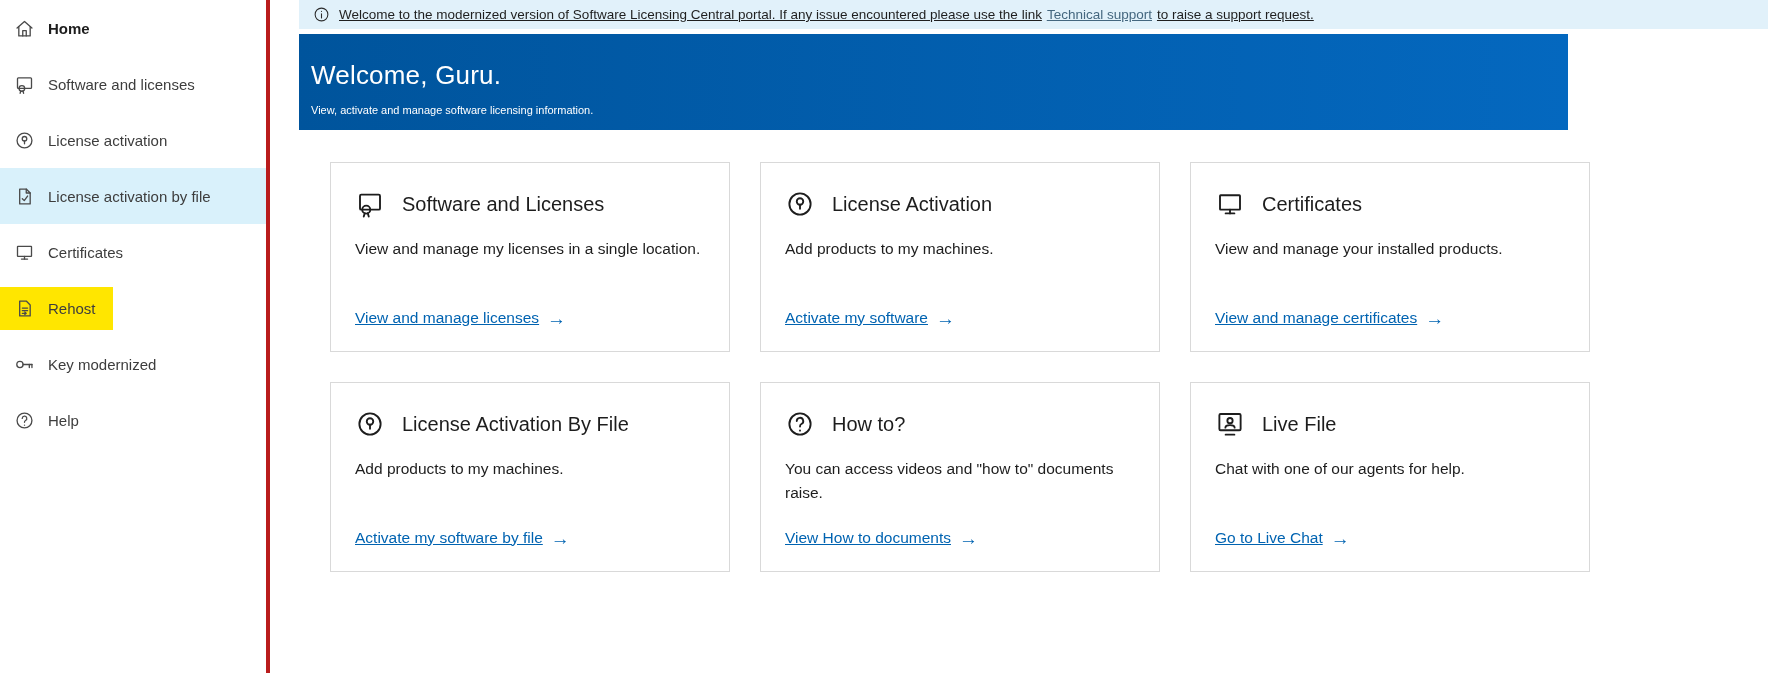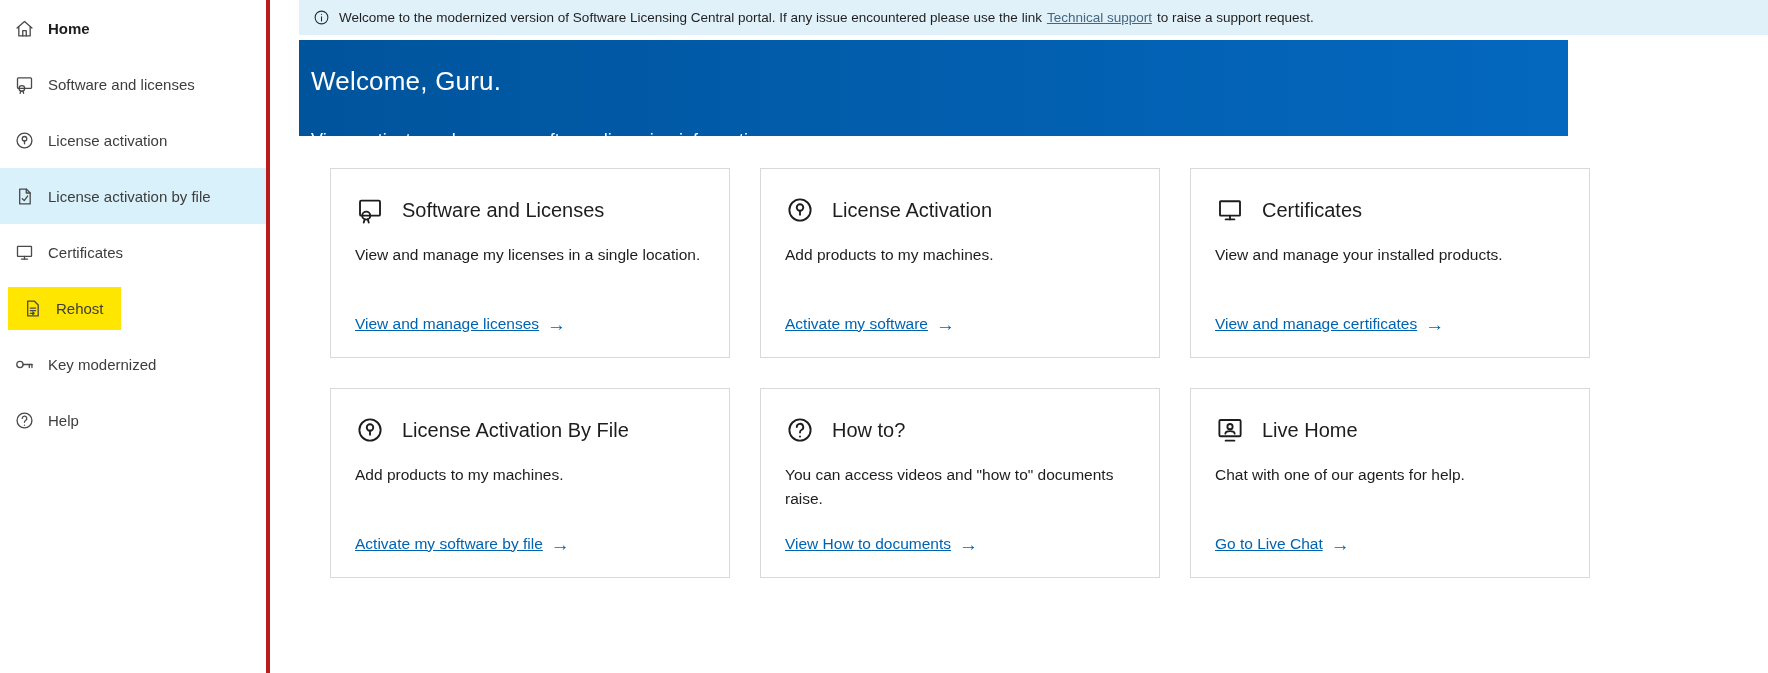--- a/index.html
+++ b/index.html
@@ -19,37 +19,37 @@
   }
   .app{display:flex;height:100%;}
 
   
   .sidebar{width:270px;min-width:270px;border-right:4px solid #b91c1c;height:100%;}
   .nav-item{display:flex;align-items:center;gap:13px;height:56px;padding:0 10px 0 14px;
     font-size:15px;color:#3d3d3d;cursor:pointer;}
   .nav-item.strong .nav-label{color:#1d1d1d;font-weight:700;}
   .nav-item .icon{width:21px;height:21px;color:#4a4a4a;flex:none;}
   .nav-item.selected{background:var(--sidebar-selected-bg);}
-  .nav-item.rehost{padding-left:8px;}
+  .nav-item.rehost{padding-left:0;}
   .rehost-hl{display:inline-flex;align-items:center;gap:13px;
     background:var(--highlight-yellow);padding:11px 17px 11px 14px;}
 
   
   .main{flex:1;display:flex;flex-direction:column;padding-left:29px;}
 
-  .info-bar{height:35px;background:var(--info-bar-bg);display:flex;align-items:center;
-    padding:0 16px 0 14px;font-size:13.5px;color:#1f1f1f;}
+  .info-bar{height:29px;background:var(--info-bar-bg);display:flex;align-items:center;
+    padding:0 16px 0 14px;font-size:13.5px;color:#1f1f1f;text-decoration:underline;}
   .info-bar .icon{width:17px;height:17px;color:#2b2b2b;flex:none;margin-right:9px;}
   .ts-link{color:#44677f;text-decoration:underline;margin:0 5px;cursor:pointer;}
 
   .hero{width:1269px;height:96px;margin-top:5px;color:#fff;
     background:linear-gradient(90deg,var(--hero-start),var(--hero-end));
     padding:26px 20px 0 12px;}
   .hero h1{margin:0;font-size:26px;font-weight:400;letter-spacing:.2px;}
-  .hero p{margin:33px 0 0;font-size:18px;font-weight:400;}
+  .hero p{margin:13px 0 0;font-size:11px;font-weight:400;}
 
   
   .cards{width:1260px;margin:32px 0 0 31px;display:grid;
     grid-template-columns:repeat(3,400px);gap:30px;}
   .card{border:1px solid var(--card-border);background:#fff;height:190px;
     padding:26px 24px 24px;display:flex;flex-direction:column;}
   .card-head{display:flex;align-items:center;gap:17px;}
   .card-head .icon{width:30px;height:30px;color:#1d1d1d;flex:none;}
   .card-title{margin:0;font-size:20px;font-weight:400;color:#1d1d1d;}
   .card-desc{margin:18px 0 0;font-size:15.5px;line-height:1.55;color:#1d1d1d;}
@@ -271,21 +271,21 @@
           <span class="lbl">View How to documents</span>
           <span class="arrow"></span>
         </a>
       </div>
 
       <div class="card">
         <div class="card-head">
           <svg class="icon">
               <use href="#i-chat"></use>
             </svg>
-          <h2 class="card-title">Live Home</h2>
+          <h2 class="card-title">Live File</h2>
         </div>
         <p class="card-desc">Chat with one of our agents for help.</p>
         <a class="card-link">
           <span class="lbl">Go to Live Chat</span>
           <span class="arrow"></span>
         </a>
       </div>
 
     </div>
   </main>

